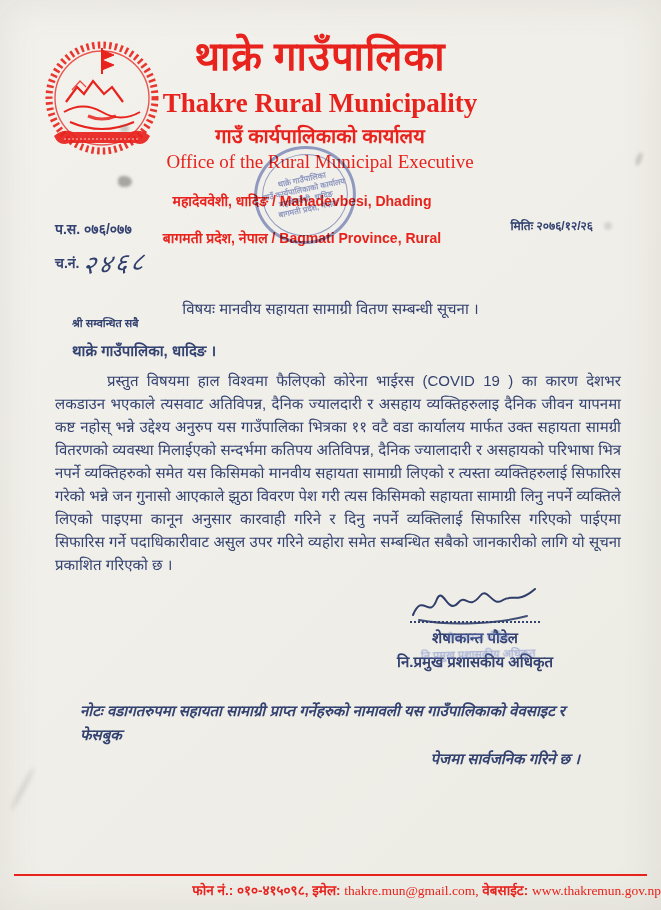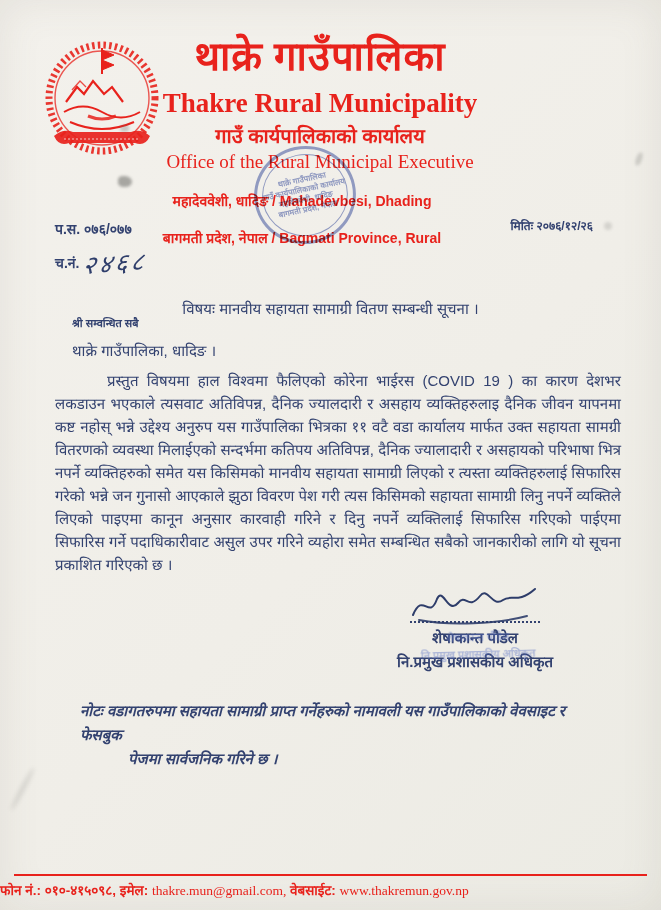--- a/index.html
+++ b/index.html
@@ -37,40 +37,40 @@
   
   .meta-ref{position:absolute;left:55px;top:219px;font-size:14px;font-weight:bold;text-align:center;}
   .meta-date{position:absolute;right:68px;top:217px;font-size:12px;font-weight:bold;}
   .meta-chn{position:absolute;left:55px;top:245px;font-size:14px;font-weight:bold;}
   .chn-val{display:inline-block;font-size:25px;font-weight:normal;font-style:italic;
     letter-spacing:3px;transform:rotate(-4deg) skewX(-10deg);color:#2f3e6b;vertical-align:-4px;}
   
   .subject{position:absolute;left:0;top:272px;width:100%;text-align:center;
     font-size:15px;font-weight:normal;margin-top:26px;}
   .addr1{position:absolute;left:72px;top:315px;font-size:11px;font-weight:bold;}
-  .addr2{position:absolute;left:72px;top:340px;font-size:15px;font-weight:normal;}
+  .addr2{position:absolute;left:72px;top:340px;font-size:15px;font-weight:bold;}
   
   .body-par{position:absolute;left:55px;top:369px;width:566px;
     font-size:15px;line-height:23px;text-align:justify;text-indent:52px;font-weight:500;}
   
   .sig-wrap{position:absolute;left:385px;top:583px;width:180px;text-align:center;}
   .sig-squiggle{display:block;margin:0 auto;}
   .sig-dots{border-bottom:2px dotted #334270;width:130px;margin:-4px auto 4px auto;}
   .sig-name{font-size:15px;font-weight:bold;}
   .sig-post{font-size:15px;font-weight:bold;margin-top:4px;}
   .sig-stamp{position:absolute;left:8px;top:46px;width:170px;color:#5b72c4;opacity:.45;
     font-size:11px;font-weight:bold;line-height:1.5;filter:blur(.4px);transform:rotate(-1.5deg);
     pointer-events:none;}
   
   .note{position:absolute;left:80px;top:699px;width:500px;
     font-size:15px;font-weight:bold;font-style:italic;line-height:1.6;}
-  .note .l2{margin-left:48px;}
+  .note .l2{margin-left:48px;text-align:right;}
   
   .footer-rule{position:absolute;left:14px;right:14px;top:874px;border-top:2.5px solid #e8221c;}
-  .footer{position:absolute;left:0;top:881px;width:100%;text-align:left;
+  .footer{position:absolute;left:0;top:881px;width:100%;text-align:right;
     color:#e8221c;font-size:13.5px;}
   .footer b{font-weight:bold;}
   .footer .latin{font-family:"Liberation Serif","DejaVu Serif",serif;}
   
   .smudge{position:absolute;background:#6a6a66;border-radius:50%;filter:blur(1.5px);
     pointer-events:none;}
   .s1{left:118px;top:176px;width:14px;height:11px;opacity:.55;border-radius:40% 60% 55% 45%;}
   .s2{left:636px;top:152px;width:6px;height:14px;opacity:.25;transform:rotate(20deg);}
   .s3{left:20px;top:765px;width:5px;height:48px;opacity:.18;transform:rotate(28deg);filter:blur(2px);}
   .s4{left:604px;top:222px;width:8px;height:8px;opacity:.2;}

